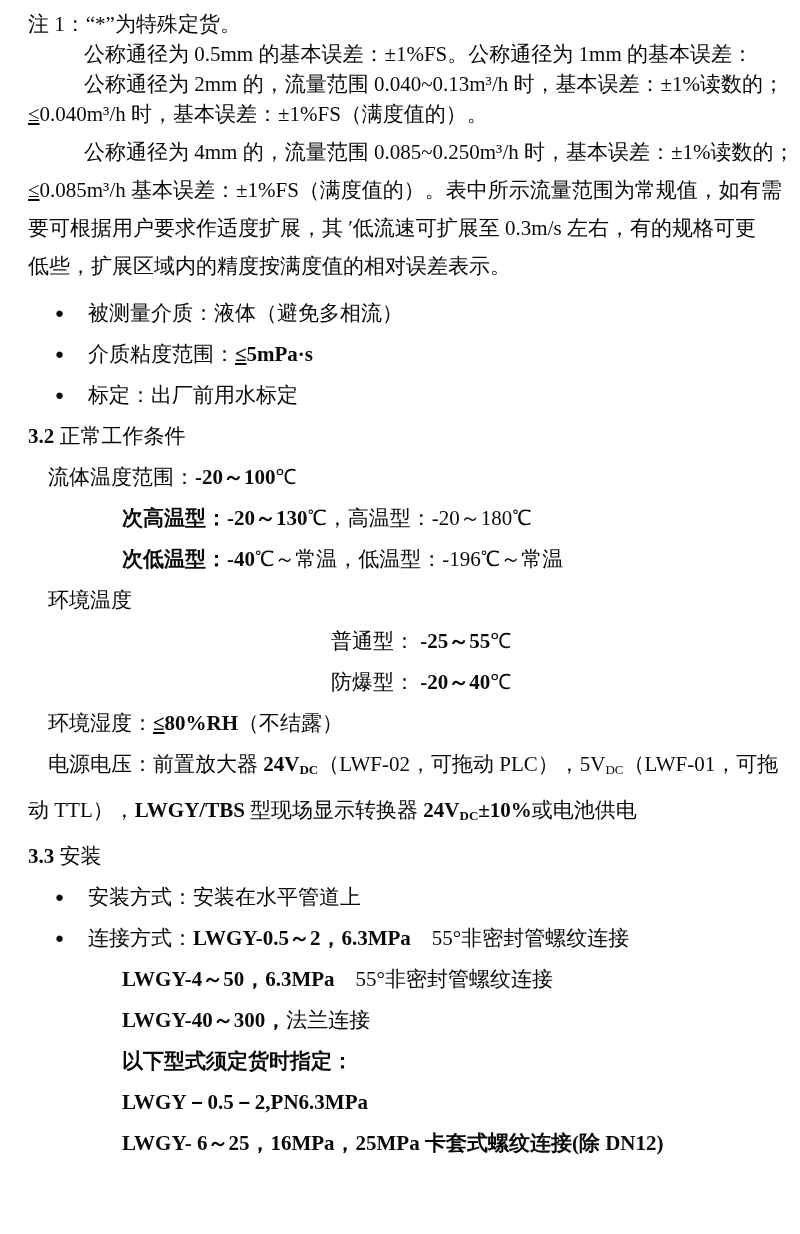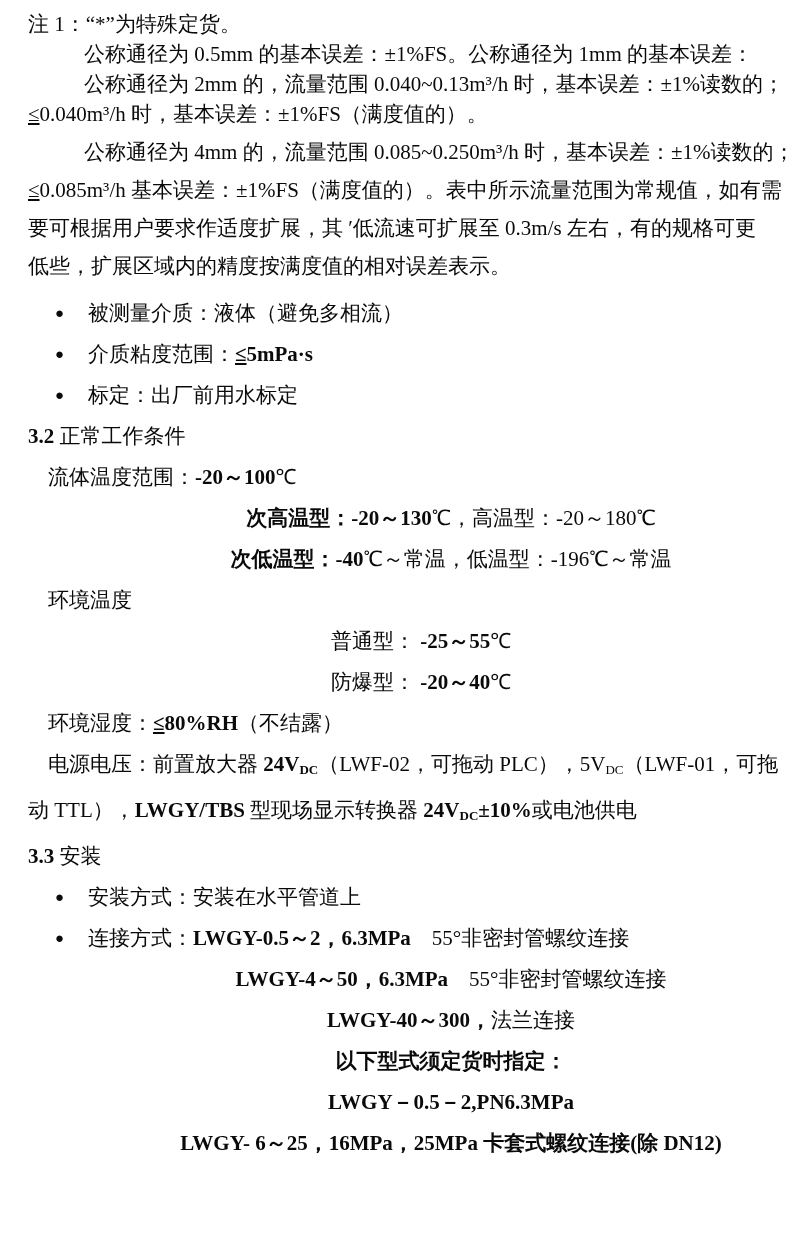--- a/index.html
+++ b/index.html
@@ -14,21 +14,21 @@
   .s30 .line{line-height:30px;}
   .s38 .line{line-height:38px;}
   .s41 .line{line-height:41px;}
   .line{white-space:nowrap;}
   .b{font-weight:bold;}
   .u{text-decoration:underline;}
   .sub{font-size:0.62em;vertical-align:-0.22em;letter-spacing:0;}
   .ind{text-indent:56px;}
   .ml1{margin-left:20px;}
   .ml2{margin-left:34px;text-align:center;}
-  .ml3{margin-left:94px;text-align:center;}
+  .ml3{margin-left:94px;}
   .mt8{margin-top:8px;}
   .mt4{margin-top:4px;}
   .bullet{
     display:inline-block;width:33px;margin-left:27px;
     font-size:15px;vertical-align:2px;
   }
 </style>
 </head>
 <body>
 

